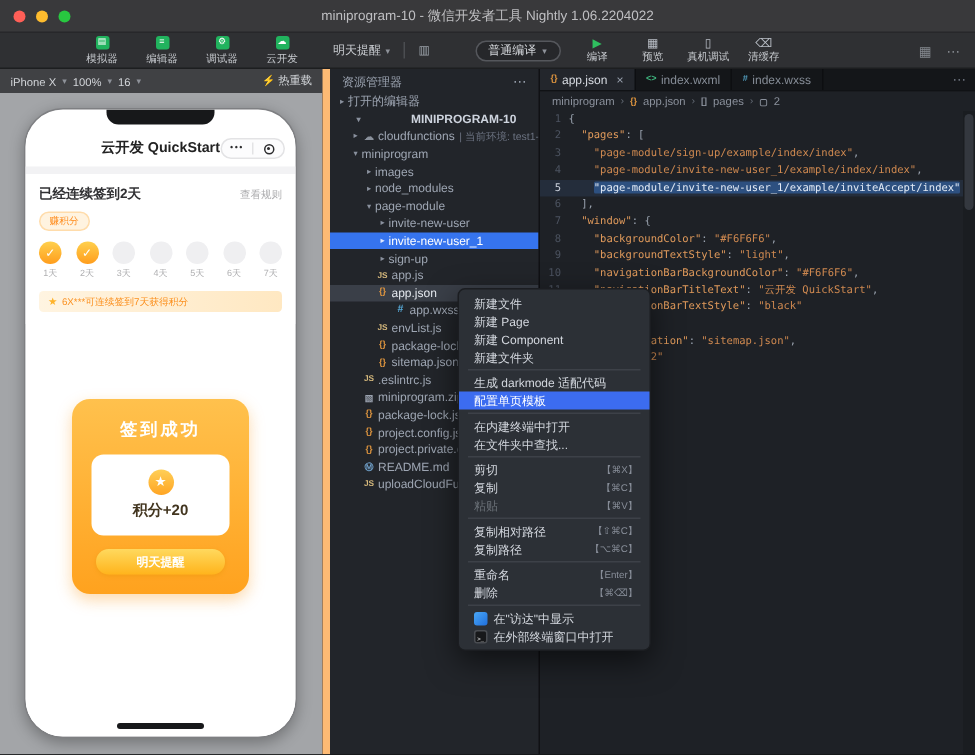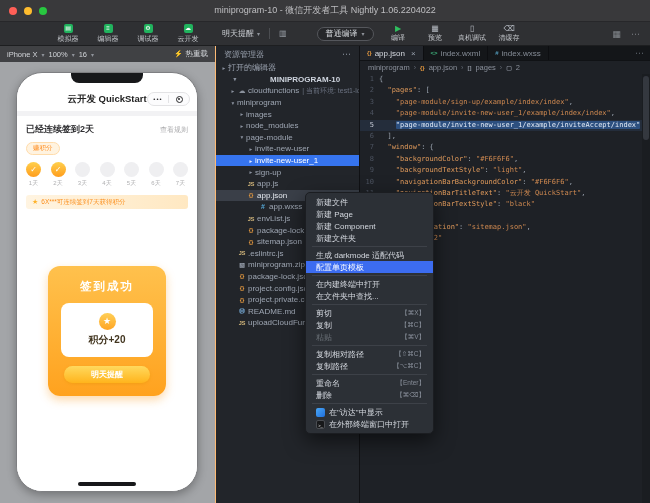--- a/index.html
+++ b/index.html
@@ -86,21 +86,21 @@
     color:#fff; font-size:9px; line-height:17px; text-align:center; }
   .m-points { font-size:10px; font-weight:bold; color:#42351f; }
   .m-btn { margin:9px auto 0; width:86px; height:17px; border-radius:9px; text-align:center; line-height:17px;
     background:linear-gradient(180deg,#ffd95e,#ffb41c); color:#fff; font-size:8px; font-weight:bold;
     box-shadow:0 1px 3px rgba(225,150,0,.4); }
   .home-bar { position:absolute; bottom:5px; left:50%; transform:translateX(-50%);
     width:58px; height:4px; border-radius:2px; background:#17181a; }
 
   
   .explorer { position:absolute; left:215px; top:46px; width:145px; height:457px; background:#22252a;
-    border-left:1px solid #fdba74; border-right:1px solid #101114; overflow:hidden; }
+    border-left:5px solid #fdba74; border-right:1px solid #101114; overflow:hidden; }
   .exp-header { height:16px; display:flex; align-items:center; padding:0 8px; font-size:8px; color:#9aa2af; }
   .exp-more { margin-left:auto; color:#9aa2af; font-size:9px; }
   .trow { height:11.6px; display:flex; align-items:center; font-size:8px; color:#9ea6b3;
     white-space:nowrap; overflow:hidden; cursor:default; }
   .trow.project { color:#ced4de; font-weight:bold; }
   .trow.selected { background:#3674ee; color:#fff; }
   .trow.selected .chev { color:#dfe8ff; }
   .trow.active { background:#3a3f48; color:#e4e8ee; }
   .chev { width:8px; text-align:center; font-size:5.5px; color:#8a919e; flex:none; }
   .fi { width:10px; flex:none; text-align:center; font-size:6px; margin-right:1px; font-weight:bold; }

